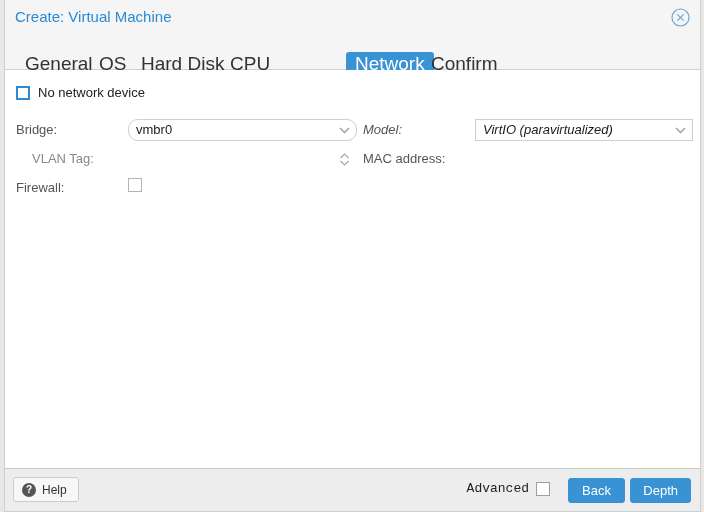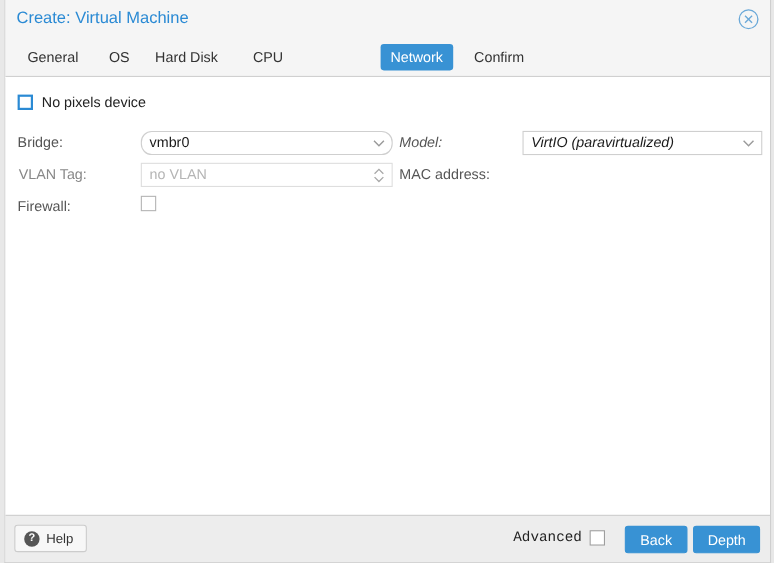--- a/index.html
+++ b/index.html
@@ -98,25 +98,25 @@
   
   .tabbar {
     position: relative;
     height: 35px;
     flex: 0 0 35px;
     background: #f5f5f5;
     border-bottom: 1px solid #d0d0d0;
   }
   .tab {
     position: absolute;
-    top: 5px;
+    top: 17px;
     height: 24px;
     line-height: 24px;
     padding: 0 9px;
-    font-size: 13px;
+    font-size: 19px;
     color: #333333;
     white-space: nowrap;
     border-radius: 3px;
     cursor: pointer;
   }
   .tab.active {
     background: #3892d4;
     color: #ffffff;
   }
 
@@ -318,38 +318,37 @@
       <div class="tab" style="left:127px;">Hard Disk</div>
       <div class="tab" style="left:216px;">CPU</div>
       <div class="tab active" style="left:341px;">Network</div>
       <div class="tab" style="left:417px;">Confirm</div>
     </div>
 
     <div class="content">
 
       <div class="chk-row">
         <span class="chk focused"></span>
-        <span class="chk-label">No pixels device</span>
+        <span class="chk-label">No network device</span>
       </div>
 
       <div class="form">
 
         <div class="field-row col-left" style="top:0px; width:330px;">
           <span class="fld-label" style="left:0px;">Bridge:</span>
           <div class="inp" style="left:112px; width:229px;border-radius:10px;">vmbr0</div>
           <span class="arrow" style="left:318px;">
             <svg width="11" height="7" viewBox="0 0 11 7">
                 <polyline points="1,1 5.5,5.5 10,1" fill="none" stroke="#9a9a9a" stroke-width="1.3"></polyline>
               </svg>
           </span>
         </div>
 
         <div class="field-row col-left" style="top:29px; width:330px;">
-          <span class="fld-label dim" style="left:1px;text-align:center;">VLAN Tag:</span>
-          <div class="inp disabled placeholder" style="left:112px; width:229px;">no VLAN</div>
+          <span class="fld-label dim" style="left:16px;text-align:center;">VLAN Tag:</span>
           <span class="arrow" style="left:318px;">
             <svg width="11" height="15" viewBox="0 0 11 15">
               <polyline points="1.5,6 5.5,2 9.5,6" fill="none" stroke="#a8a8a8" stroke-width="1.2"></polyline>
               <polyline points="1.5,9 5.5,13 9.5,9" fill="none" stroke="#a8a8a8" stroke-width="1.2"></polyline>
             </svg>
           </span>
         </div>
 
         <div class="field-row col-left" style="top:58px; width:330px;">
           <span class="fld-label" style="left:0px;">Firewall:</span>

